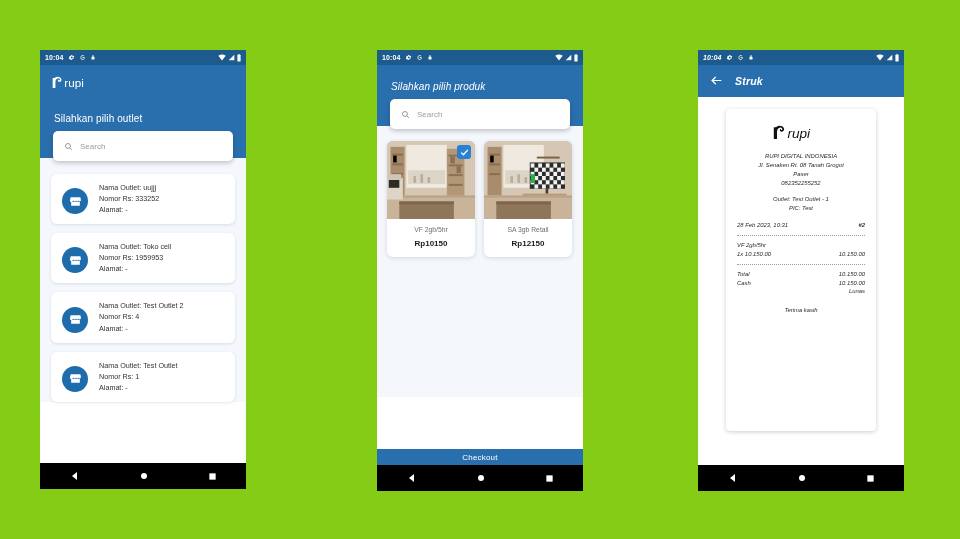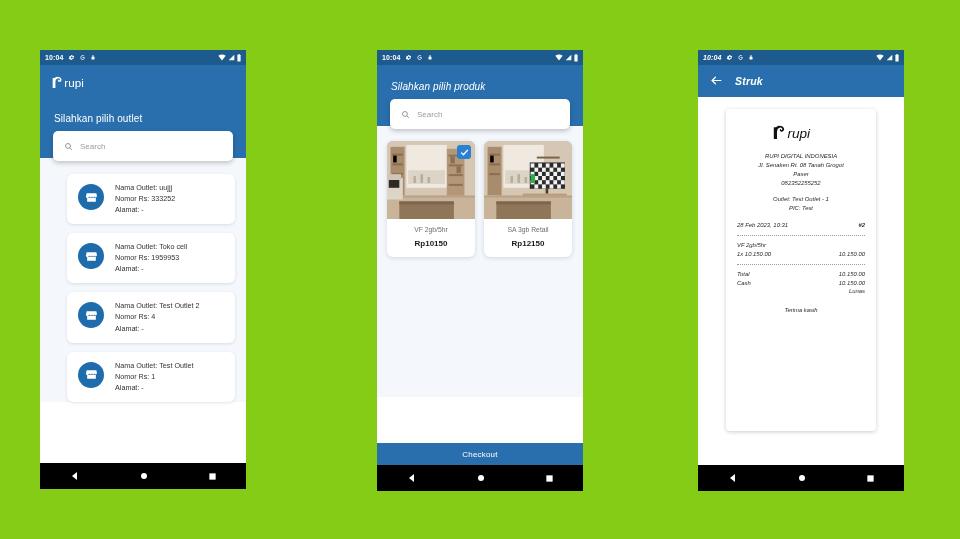--- a/index.html
+++ b/index.html
@@ -50,23 +50,22 @@
     box-shadow: 0 2px 5px rgba(0,0,0,.22);
   }
   .search-ph { font-size: 8px; color: #9b9b9b; }
 
   .body-area { background: #f4f7fb; flex: 1; }
 
   
   .outlet-list { padding: 16px 11px 0 11px; display: flex; flex-direction: column; gap: 9px; }
   .outlet-card {
     background: #ffffff; border-radius: 6px; padding: 10px 11px;
-    display: flex; align-items: flex-start; gap: 11px;
+    display: flex; align-items: flex-end; gap: 11px;
     box-shadow: 0 1px 3px rgba(30,60,110,.13);
-    margin-left: 16px;
   }
   .outlet-avatar {
     width: 26px; height: 26px; border-radius: 50%;
     background: #1e6cab; flex: none;
     display: flex; align-items: center; justify-content: center;
   }
   .outlet-lines { display: flex; flex-direction: column; gap: 3px; }
   .outlet-lines span { font-size: 7.2px; color: #323232; line-height: 1.12; }
 
   
@@ -79,21 +78,21 @@
   .check-badge {
     position: absolute; right: 4px; top: 4px; width: 14px; height: 14px;
     background: #2a80d2; border-radius: 3px;
     display: flex; align-items: center; justify-content: center;
   }
   .prod-name { font-size: 6.8px; color: #6e6e6e; padding: 7px 8px 0 8px; }
   .prod-price { font-size: 8px; color: #1b1b1b; font-weight: 700; padding: 6px 8px 0 8px; }
 
   
   .action-bar {
-    background: #2a6fad; color: #ffffff; height: 22px;
+    background: #2a6fad; color: #ffffff; height: 16px;
     display: flex; align-items: center; justify-content: center;
     font-size: 8px; letter-spacing: .2px;
   }
 
   
   .navbar {
     background: #000000; height: 26px;
     display: flex; align-items: center; justify-content: space-around;
   }
 

